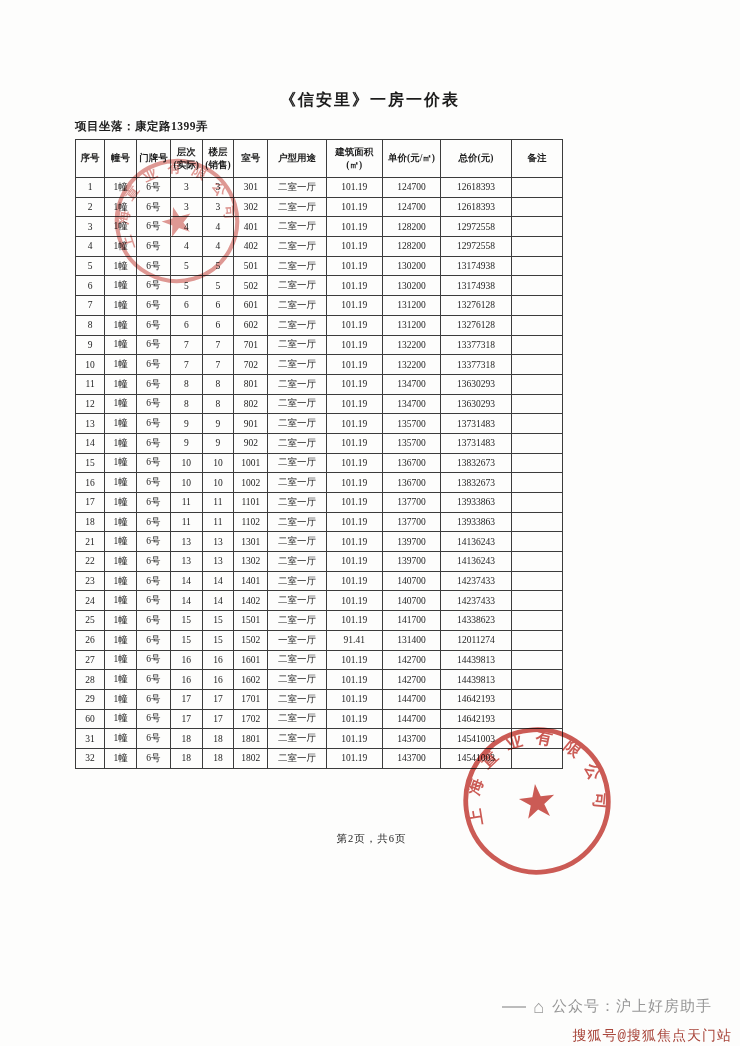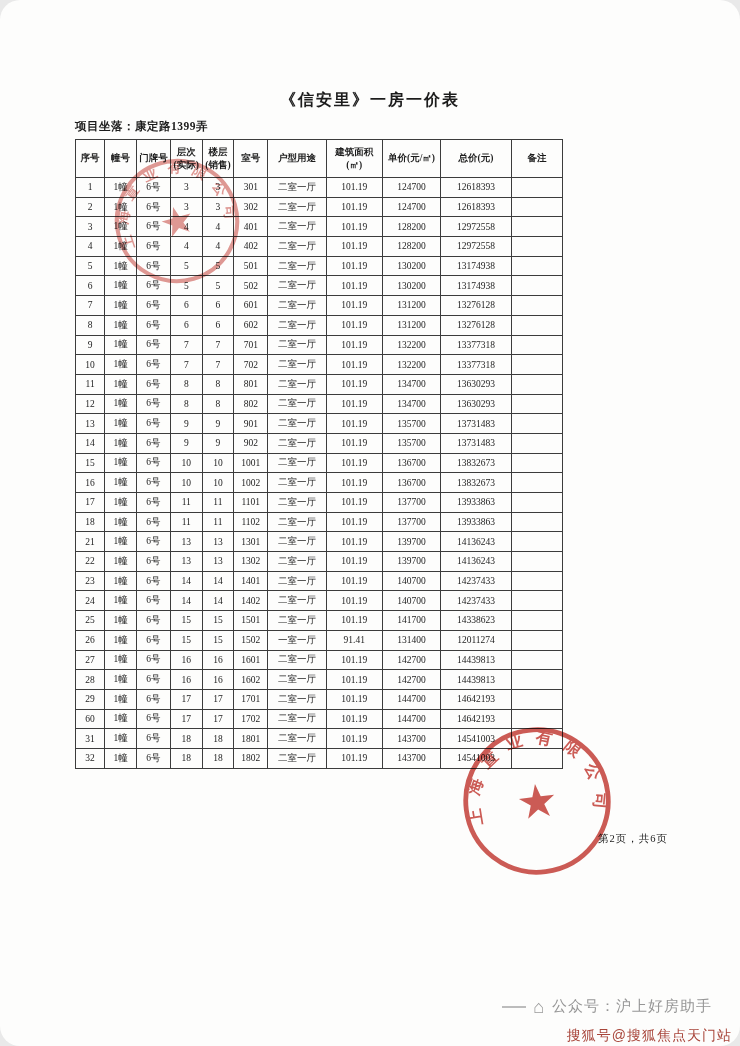--- a/index.html
+++ b/index.html
@@ -1,21 +1,21 @@
 <!DOCTYPE html>
 <html><head>
 <meta charset="utf-8">
 <style>
   * { margin:0; padding:0; box-sizing:border-box; }
   html,body { background:#e9e9e9; }
   body { font-family:"Liberation Serif","DejaVu Serif",serif; }
 
   .page {
     position:relative; width:740px; height:1046px; margin:0 auto;
-    background:#fdfdfc; overflow:hidden; color:#1c1c1c;border-radius:20px;
+    background:#fdfdfc; overflow:hidden; color:#1c1c1c;
   }
 
   .title {
     position:absolute; top:90px; left:0; width:100%;
     text-align:center; font-size:16px; font-weight:bold; letter-spacing:2px;
   }
 
   .location {
     position:absolute; top:119px; left:75px;
     font-size:11.5px; font-weight:bold; 
@@ -31,21 +31,21 @@
     overflow:hidden; white-space:nowrap;
   }
   .price-table th {
     font-size:9.5px; font-weight:bold; height:38px; line-height:1.3; padding:2px 0;
     background:transparent;
   }
   .price-table td { font-size:9.5px; height:19.7px; padding:0 1px; }
 
   .page-footer {
     position:absolute; top:832px; left:75px; width:593px;
-    text-align:right; font-size:10.5px; letter-spacing:1px;
+    text-align:center; font-size:10.5px; letter-spacing:1px;
   }
 
   
   .stamp { position:absolute; mix-blend-mode:multiply; pointer-events:none; }
   .stamp-top   { top:156px; left:112px; width:130px; height:130px; opacity:.5;  transform:rotate(-16deg); }
   .stamp-bottom{ top:724px; left:460px; width:154px; height:154px; opacity:.8; transform:rotate(-7deg); }
   .seal-ring { fill:none; stroke:#c1332b; stroke-width:5; }
   .seal-text { fill:#c1332b; font-size:17px; font-weight:bold; letter-spacing:12px;
                font-family:"Liberation Serif",serif; }
   .seal-star { fill:#c1332b; font-size:48px; }
@@ -55,21 +55,21 @@
     position:absolute; top:997px; right:28px;
     display:flex; align-items:center; gap:7px;
     color:#969696; font-size:15px; letter-spacing:1px;
     font-family:"Liberation Sans","DejaVu Sans",sans-serif;
   }
   .wm-line { display:inline-block; width:24px; height:2px; background:#bcbcbc; }
   .house-glyph { font-size:18px; line-height:1; color:#9a9a9a; }
   .sohu {
     position:absolute; bottom:1px; right:8px;
     color:#a8453a; font-size:14px; letter-spacing:1px;
-    font-family:Liberation Sans, sans-serif;
+    font-family:Liberation Mono, monospace;
   }
 </style>
 </head>
 <body>
 
 <div class="page">
 
   <div class="title">《信安里》一房一价表</div>
 
   <div class="location">项目坐落：康定路1399弄</div>

